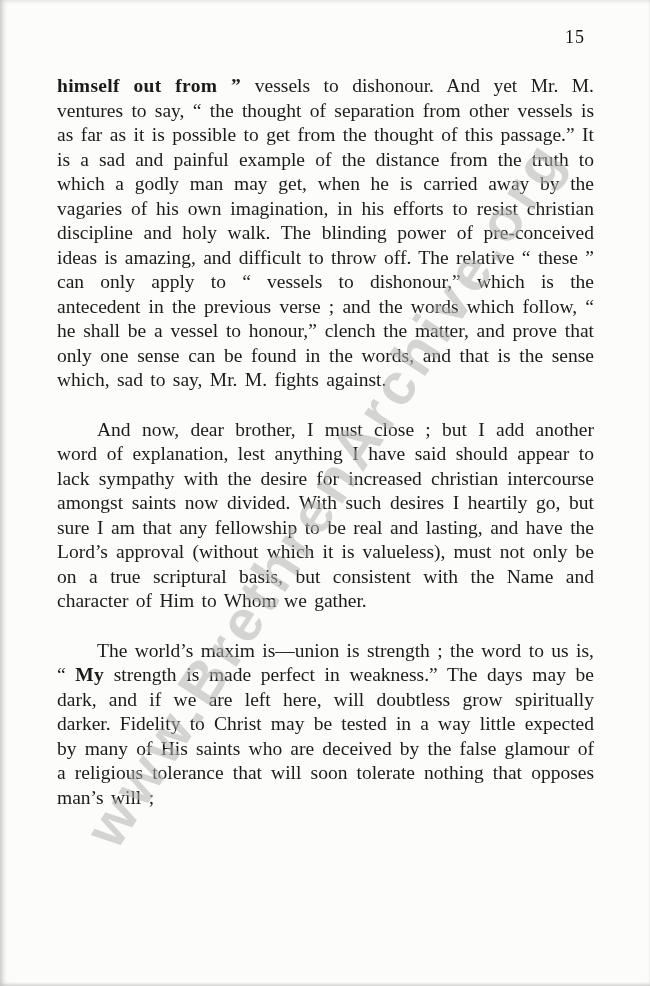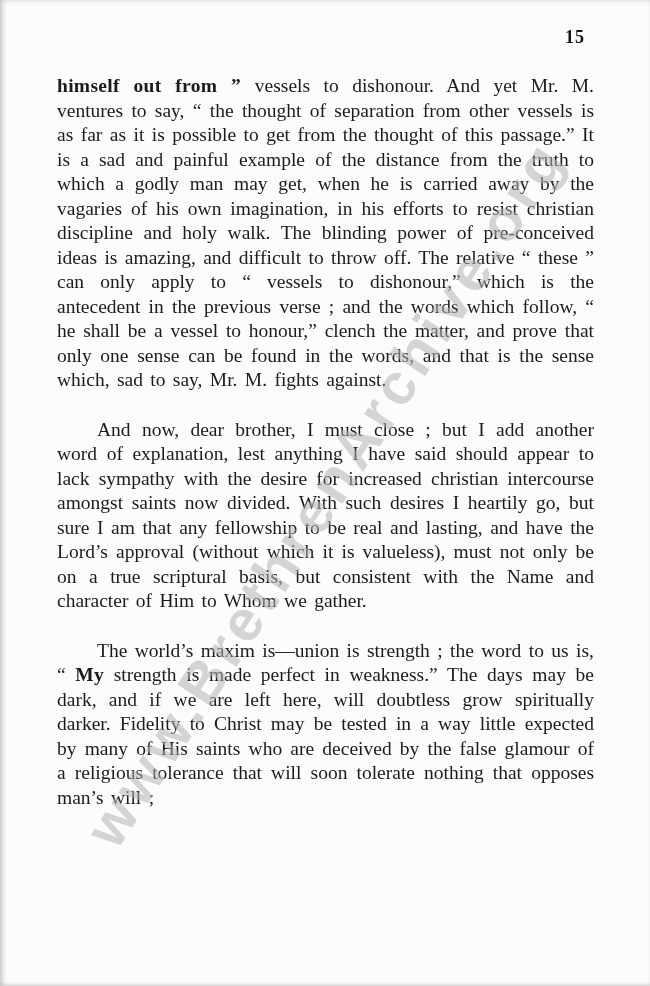--- a/index.html
+++ b/index.html
@@ -46,21 +46,21 @@
     font-size: 15px;
     font-weight: 700;
     letter-spacing: 3px;
     color: #141414;
   }
   .page-number {
     position: absolute;
     right: 8px;
     top: -1px;
     font-size: 18px;
-    font-weight: 700;
+    font-weight: 400;
     letter-spacing: 1px;
     color: #141414;
   }
   .text-block {
     position: relative;
     z-index: 1;
     padding: 0 56px 0 57px;
     text-align: justify;
     font-size: 19.5px;
     line-height: 24.5px;

